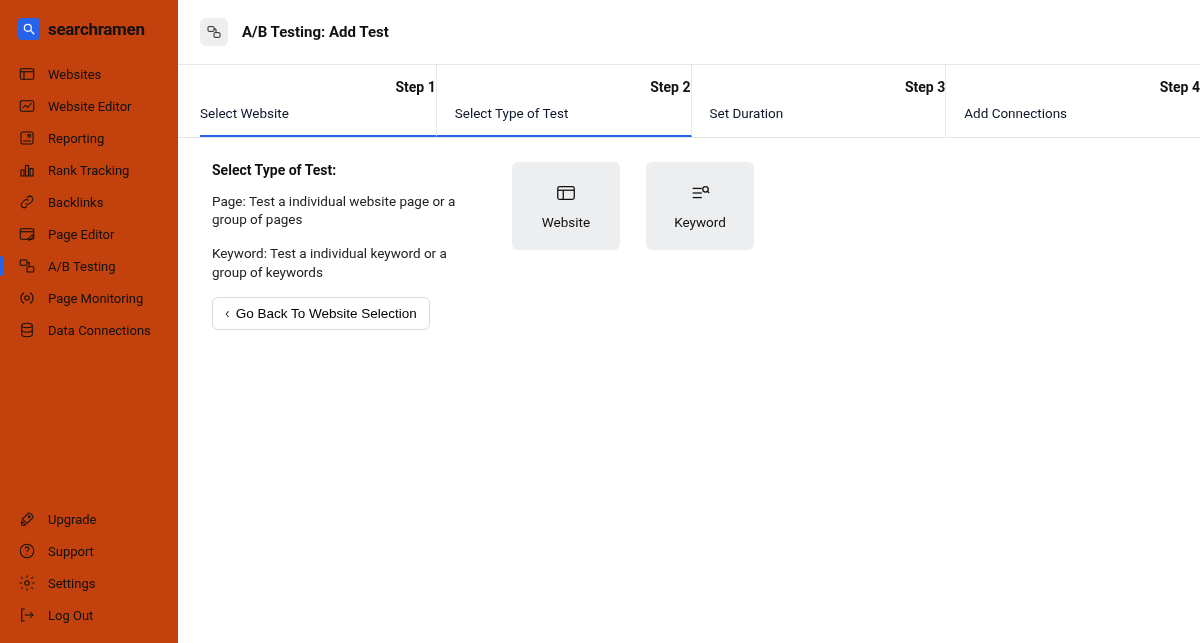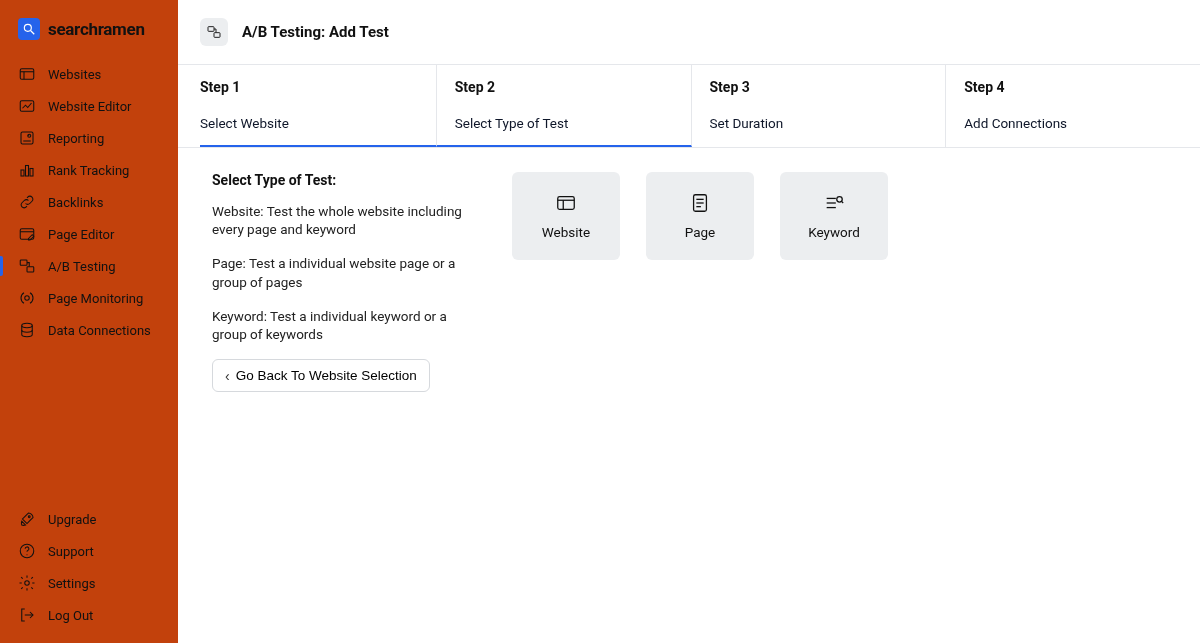--- a/index.html
+++ b/index.html
@@ -77,21 +77,21 @@
     border-bottom: 1px solid #e5e7eb;
     padding-left: 22px;
   }
   .step {
     flex: 1;
     padding: 14px 0 14px 0;
     border-right: 1px solid #e5e7eb;
     position: relative;
   }
   .step:last-child { border-right: none; }
-  .step .step-title { font-weight: 700; font-size: 14px; margin-bottom: 20px; }
+  .step .step-title { font-weight: 700; font-size: 14px; margin-bottom: 10px; text-align: right; }
   .step .step-sub   { font-size: 13.5px; color: #0f172a; }
   .step.completed { border-bottom: 2px solid #2563eb; }
   .step.current   { border-bottom: 2px solid #2563eb; }
   .step + .step { padding-left: 18px; }
 
   
   .body {
     display: flex;
     padding: 24px 34px;
     gap: 40px;
@@ -307,21 +307,20 @@
     </div>
     <div class="step">
       <div class="step-title">Step 4</div>
       <div class="step-sub">Add Connections</div>
     </div>
   </div>
 
   <div class="body">
     <div class="left-col">
       <h3>Select Type of Test:</h3>
-      <p>Website: Test the whole website including every page and keyword</p>
       <p>Page: Test a individual website page or a group of pages</p>
       <p>Keyword: Test a individual keyword or a group of keywords</p>
 
       <button class="back-btn">
         <span class="chev">‹</span>
         <span>Go Back To Website Selection</span>
       </button>
     </div>
 
     <div class="type-cards">
@@ -331,31 +330,20 @@
               <rect x="3" y="5" width="18" height="14" rx="2"></rect>
               <line x1="3" y1="9" x2="21" y2="9"></line>
               <line x1="9" y1="9" x2="9" y2="19"></line>
             </svg>
         </span>
         <span>Website</span>
       </div>
       <div class="type-card">
         <span class="card-icon">
           <svg viewBox="0 0 24 24">
-              <rect x="5" y="3" width="14" height="18" rx="2"></rect>
-              <line x1="8" y1="8" x2="16" y2="8"></line>
-              <line x1="8" y1="12" x2="16" y2="12"></line>
-              <line x1="8" y1="16" x2="13" y2="16"></line>
-            </svg>
-        </span>
-        <span>Page</span>
-      </div>
-      <div class="type-card">
-        <span class="card-icon">
-          <svg viewBox="0 0 24 24">
               <line x1="4" y1="7" x2="14" y2="7"></line>
               <line x1="4" y1="12" x2="14" y2="12"></line>
               <line x1="4" y1="17" x2="14" y2="17"></line>
               <circle cx="18" cy="8" r="3"></circle>
               <line x1="20" y1="10" x2="22" y2="12"></line>
             </svg>
         </span>
         <span>Keyword</span>
       </div>
     </div>

